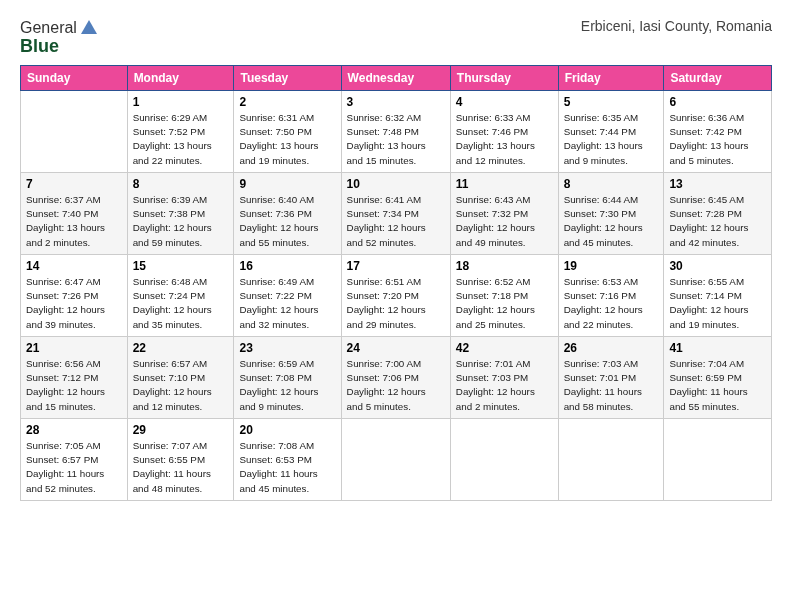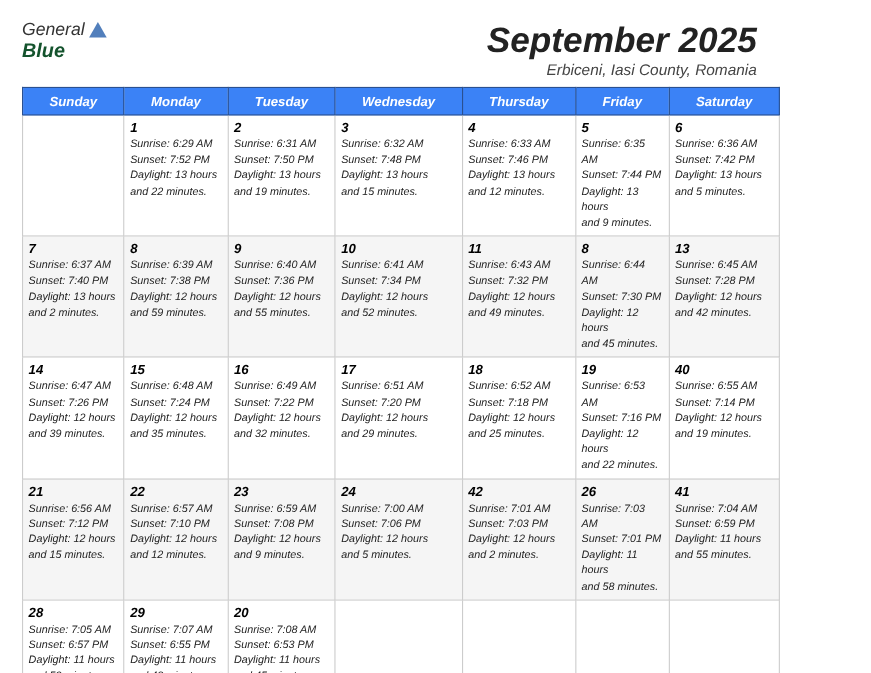--- a/index.html
+++ b/index.html
@@ -4,24 +4,23 @@
   <style>
     * { margin: 0; padding: 0; box-sizing: border-box; }
     body {
       width: 792px;
       height: 612px;
       font-family: Arial, sans-serif;
       background: #fff;
       overflow: hidden;
     }
     .page {
-      width: 708px;
+      width: 792px;
       height: 612px;
       padding: 18px 20px 10px 20px;
-      font-style: italic;
     }
     .header {
       display: flex;
       justify-content: space-between;
       align-items: flex-start;
       margin-bottom: 8px;
     }
     .logo {
       display: flex;
       align-items: center;
@@ -44,23 +43,23 @@
     .location {
       font-size: 14px;
       color: #444;
     }
     .calendar {
       width: 100%;
       border-collapse: collapse;
       font-size: 10.5px;
     }
     .calendar thead th {
-      background: #3b82f6;
+      background: #ec4899;
       color: #fff;
-      padding: 5px 24px;
+      padding: 5px 6px;
       text-align: left;
       font-size: 12px;
       font-weight: bold;
       border: 1px solid #2a5090;
     }
     .calendar tbody td {
       border: 1px solid #ccc;
       vertical-align: top;
       padding: 4px 5px;
       width: 113px;
@@ -95,21 +94,20 @@
         <div style="display:flex;align-items:center;">
           <span class="logo-general">General</span>
           <svg class="logo-icon" viewBox="0 0 20 20">
             <polygon points="10,2 18,16 2,16" fill="#3469b0" opacity="0.85"></polygon>
           </svg>
         </div>
         <div class="logo-blue" style="font-size:18px;font-weight:bold;margin-top:-2px;">Blue</div>
       </div>
     </div>
     <div class="title-block">
-      <div class="month-title">September 2025</div>
       <div class="location">Erbiceni, Iasi County, Romania</div>
     </div>
   </div>
 
   <table class="calendar">
     <thead>
       <tr>
       <th>Sunday</th>
           <th>Monday</th>
           <th>Tuesday</th>
@@ -196,21 +194,21 @@
           </td>
           <td>
             <span class="day-num">18</span>
             <div class="day-info">Sunrise: 6:52 AM<br>Sunset: 7:18 PM<br>Daylight: 12 hours<br>and 25 minutes.</div>
           </td>
           <td>
             <span class="day-num">19</span>
             <div class="day-info">Sunrise: 6:53 AM<br>Sunset: 7:16 PM<br>Daylight: 12 hours<br>and 22 minutes.</div>
           </td>
           <td>
-            <span class="day-num">40</span>
+            <span class="day-num">30</span>
             <div class="day-info">Sunrise: 6:55 AM<br>Sunset: 7:14 PM<br>Daylight: 12 hours<br>and 19 minutes.</div>
           </td>
         </tr>
         <tr>
           <td>
             <span class="day-num">21</span>
             <div class="day-info">Sunrise: 6:56 AM<br>Sunset: 7:12 PM<br>Daylight: 12 hours<br>and 15 minutes.</div>
           </td>
           <td>
             <span class="day-num">22</span>

